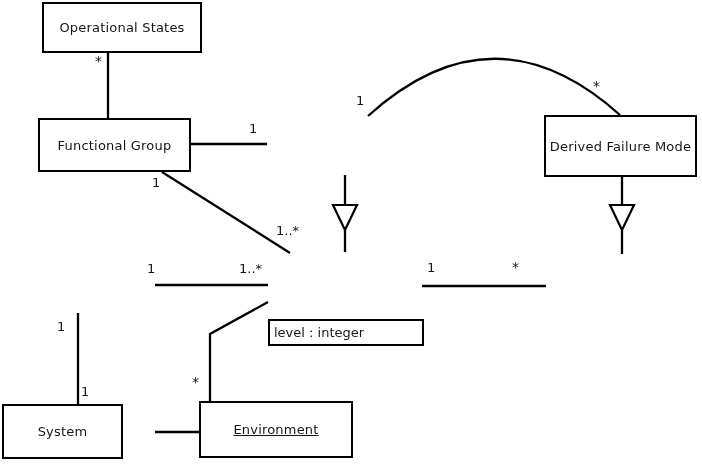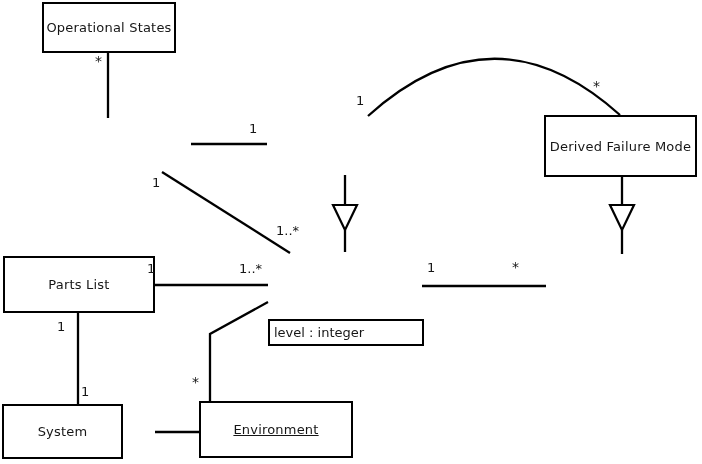--- a/index.html
+++ b/index.html
@@ -76,33 +76,33 @@
     <line x1="622" y1="177" x2="622" y2="205"></line>
     <polygon points="610,205 634,205 622,230"></polygon>
     <line x1="622" y1="230" x2="622" y2="254"></line>
     <line x1="155" y1="285" x2="268" y2="285"></line>
     <line x1="422" y1="286" x2="546" y2="286"></line>
     <line x1="78" y1="313" x2="78" y2="404"></line>
     <line x1="155" y1="432" x2="199" y2="432"></line>
     <polyline points="210,401 210,334 268,302"></polyline>
   </svg>
 
-  <div class="uml-class" style="left:42px; top:2px; width:134px; height:51px;text-align:right;">
+  <div class="uml-class" style="left:42px; top:2px; width:160px; height:51px;text-align:right;">
     <span>Operational States</span>
   </div>
 
+  <div class="uml-class" style="left:38px; top:118px; width:153px; height:54px;">
+    <span>Functional Group</span>
+  </div>
 
 
   <div class="uml-class" style="left:544px; top:115px; width:153px; height:62px;text-align:center;">
     <span>Derived Failure Mode</span>
   </div>
 
-  <div class="uml-class" style="left:3px; top:256px; width:152px; height:57px;">
-    <span>Parts List</span>
-  </div>
 
   <div class="uml-attr" style="left:268px; top:319px; width:156px; height:27px;">
     <span>level : integer</span>
   </div>
 
 
   <div class="uml-class" style="left:2px; top:404px; width:121px; height:55px;">
     <span>System</span>
   </div>
 

